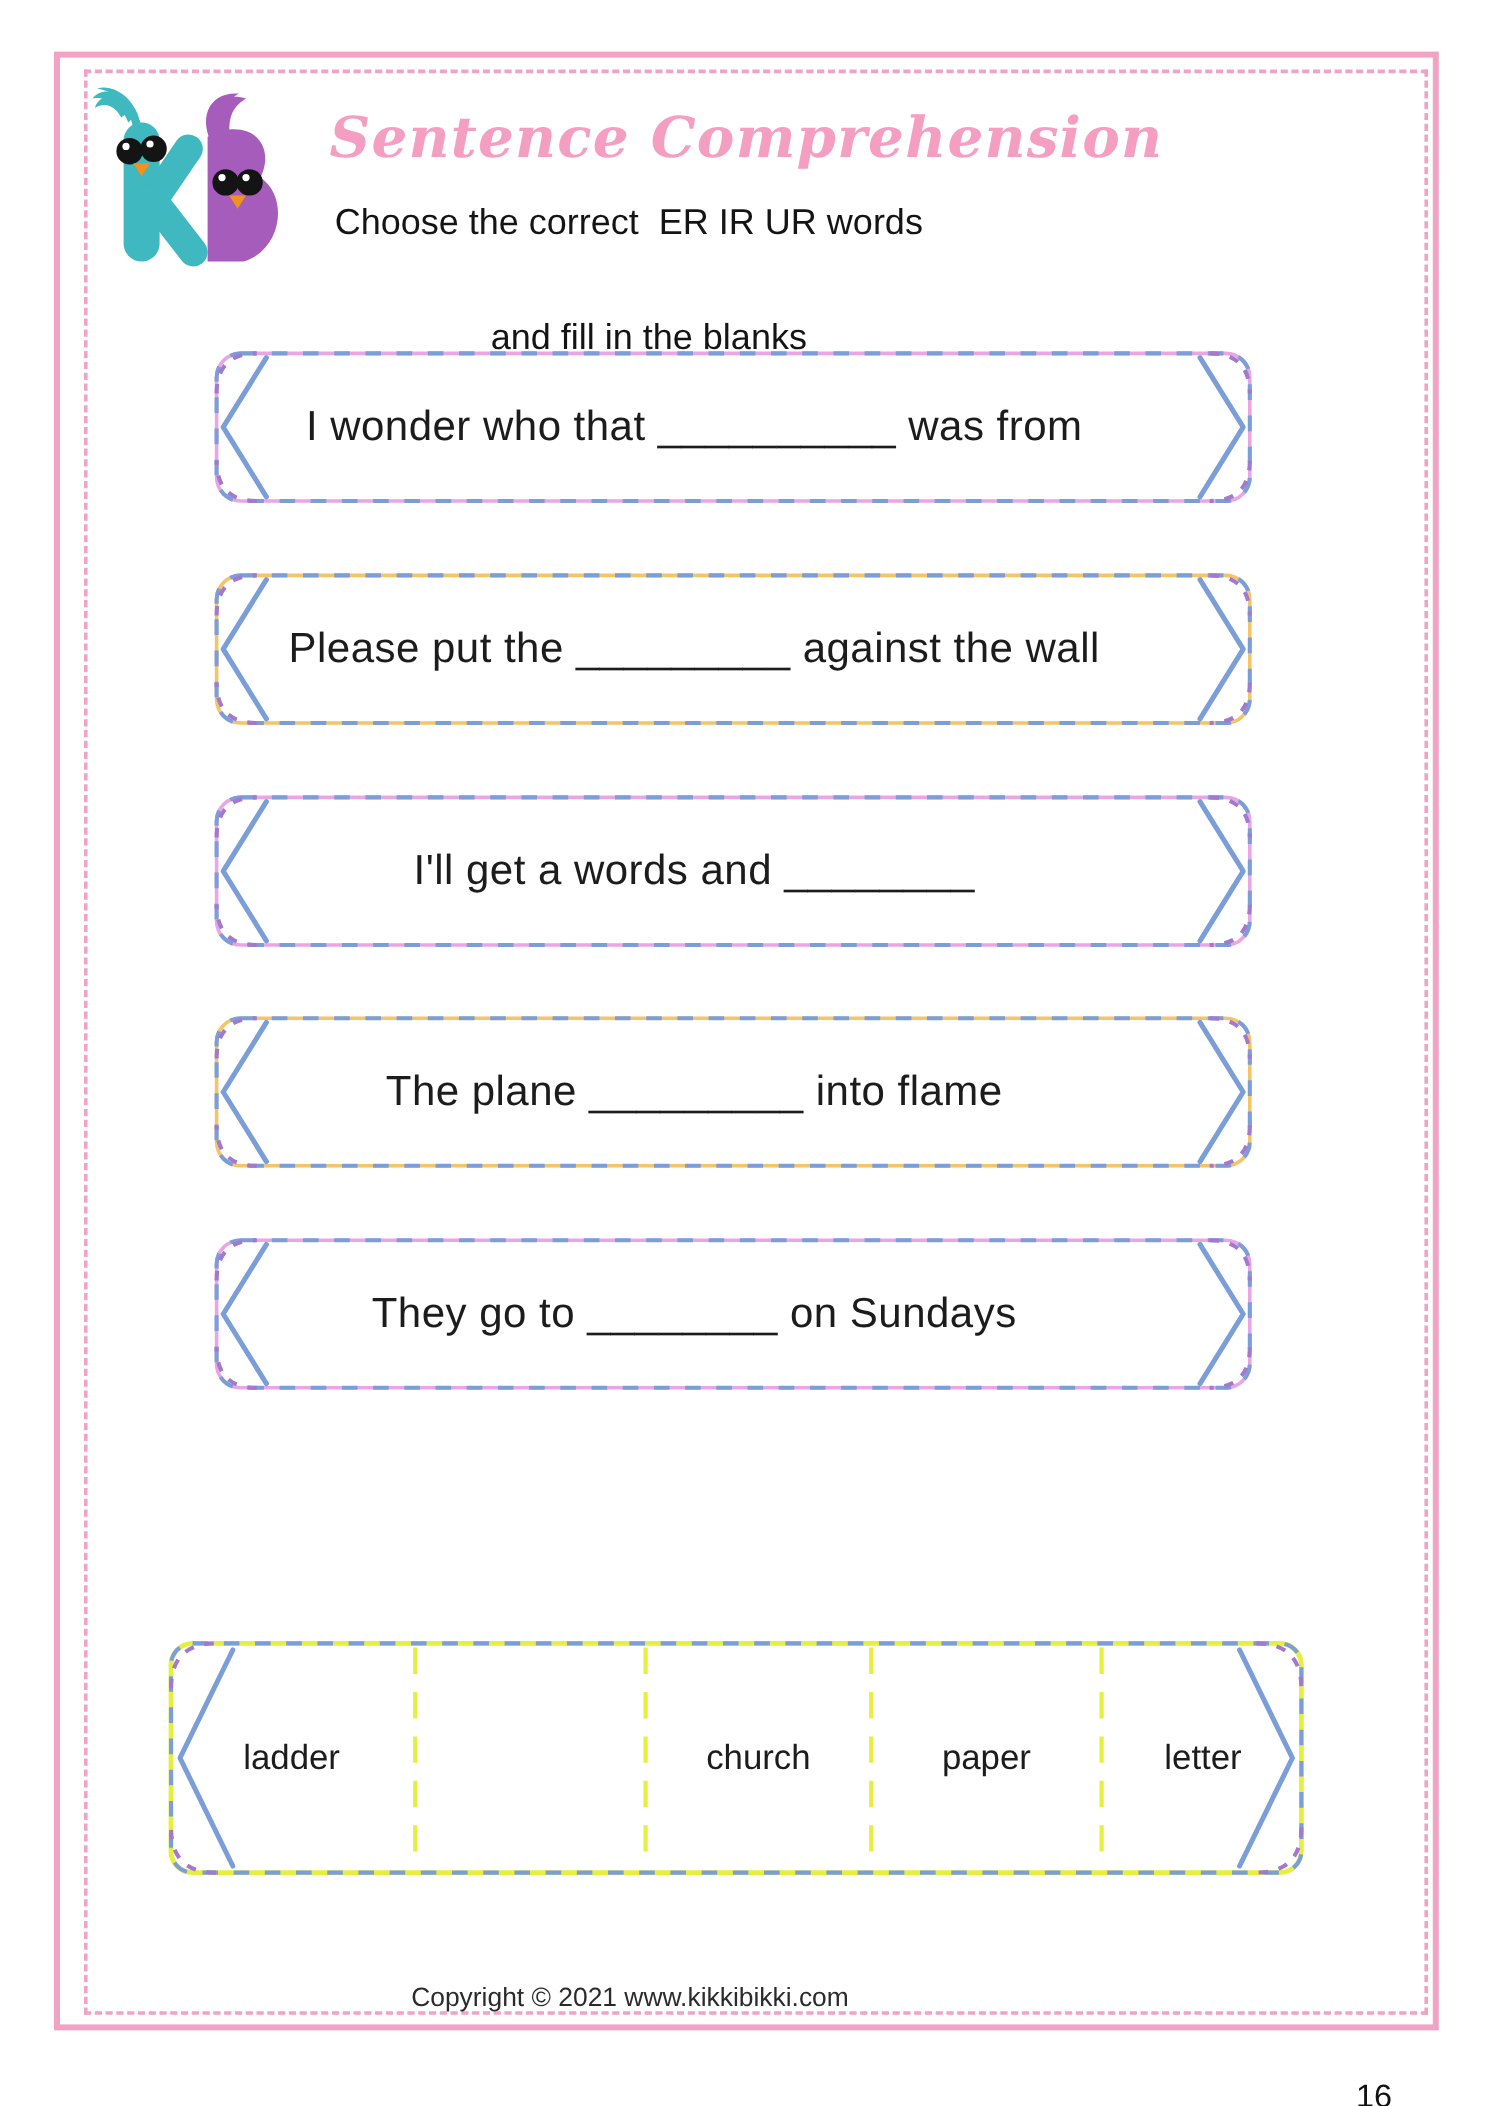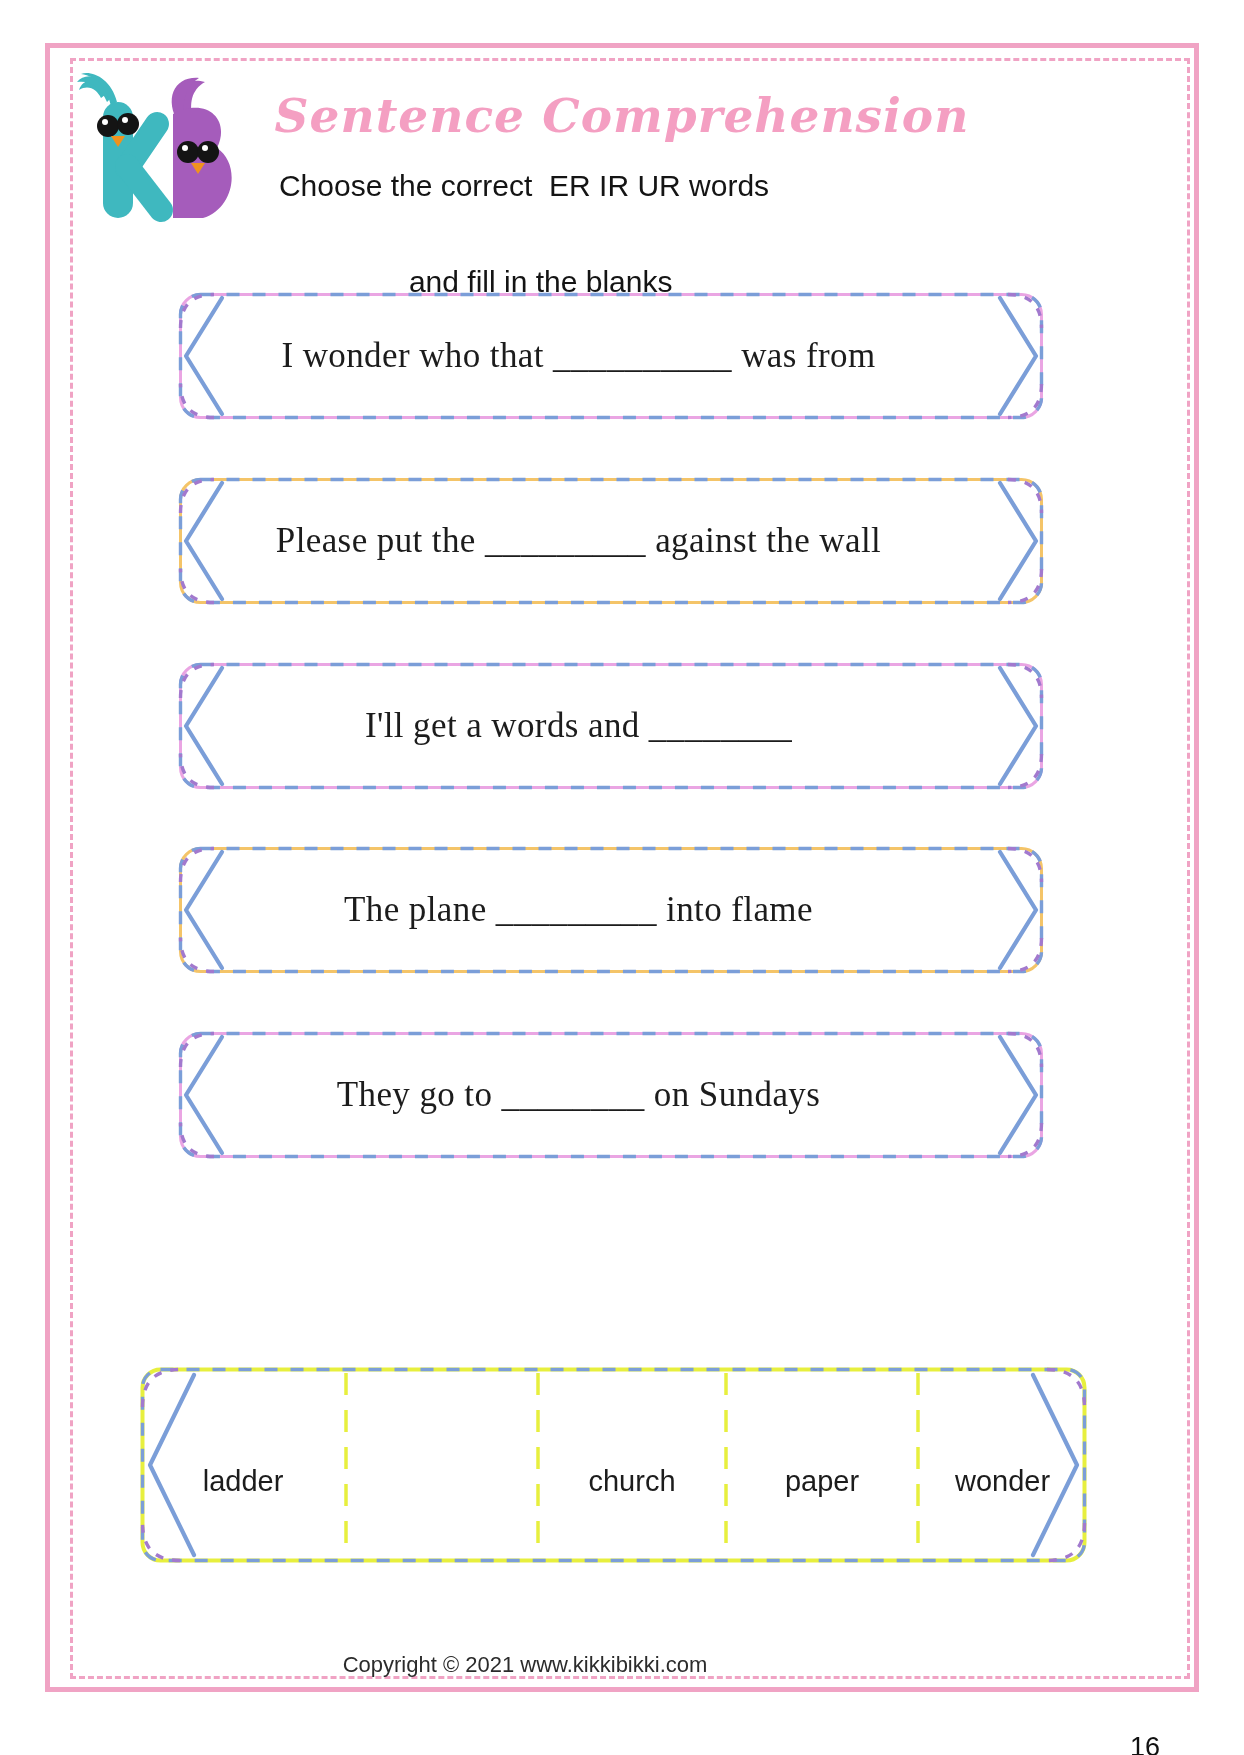--- a/index.html
+++ b/index.html
@@ -37,21 +37,21 @@
   }
   .instructions {
     position:absolute; left:0; top:162px; width:1048px;
     text-align:center;
     font-size:30px; line-height:48px; color:#141414;
     white-space:pre-wrap;
   }
 
   
   .sentence-box {
-    position:absolute; left:178px; width:866px; height:128px;font-family:Liberation Serif, serif;
+    position:absolute; left:178px; width:866px; height:128px;
   }
   .sentence-box svg { position:absolute; left:0; top:0; width:100%; height:100%; }
   .sentence-text {
     position:absolute; left:0; top:0; width:100%; height:100%;
     display:flex; align-items:center; justify-content:center;
     padding-right:105px; padding-left:40px;
     font-size:35px; letter-spacing:0.4px; color:#1c1c1c;
     white-space:nowrap;
   }
 
@@ -61,21 +61,21 @@
   .yellow .base { stroke:#e7ef3e; stroke-width:4; }
   .dash   { fill:none; stroke:#7b9ed8; stroke-width:3.4; stroke-dasharray:13 13; }
   .corner { fill:none; stroke:#a279ce; stroke-width:3.4; stroke-dasharray:8 9; }
   .chev   { fill:none; stroke:#7b9ed8; stroke-width:4.2; stroke-linecap:round; stroke-linejoin:round; }
   .sep    { stroke:#e7ef3e; stroke-width:3.5; stroke-dasharray:22 15; }
 
   
   .word-bank { position:absolute; left:140px; top:1367px; width:947px; height:196px; }
   .word-bank svg { position:absolute; left:0; top:0; width:100%; height:100%; }
   .word-cells {
-    position:absolute; left:0; top:16px; width:100%; height:100%;
+    position:absolute; left:0; top:0; width:100%; height:100%;
     display:grid; grid-template-columns:206px 192px 188px 192px 169px;
   }
   .word-cell {
     display:flex; align-items:center; justify-content:center;
     font-size:29px; color:#1c1c1c;
   }
 
   
   .copyright {
     position:absolute; left:0; top:1652px; width:1050px;
@@ -209,20 +209,20 @@
       <line class="sep" x1="586" y1="6" x2="586" y2="190"></line>
       <line class="sep" x1="778" y1="6" x2="778" y2="190"></line>
       <polyline class="chev" points="54,8 10,98 54,188"></polyline>
       <polyline class="chev" points="893,8 937,98 893,188"></polyline>
     </svg>
     <div class="word-cells">
       <div class="word-cell">ladder</div>
       <div class="word-cell"></div>
       <div class="word-cell">church</div>
       <div class="word-cell">paper</div>
-      <div class="word-cell">wonder</div>
+      <div class="word-cell">letter</div>
     </div>
   </div>
 
   <div class="copyright">Copyright © 2021 www.kikkibikki.com</div>
   <div class="page-number">16</div>
 
 </div>
 
 </body></html>

